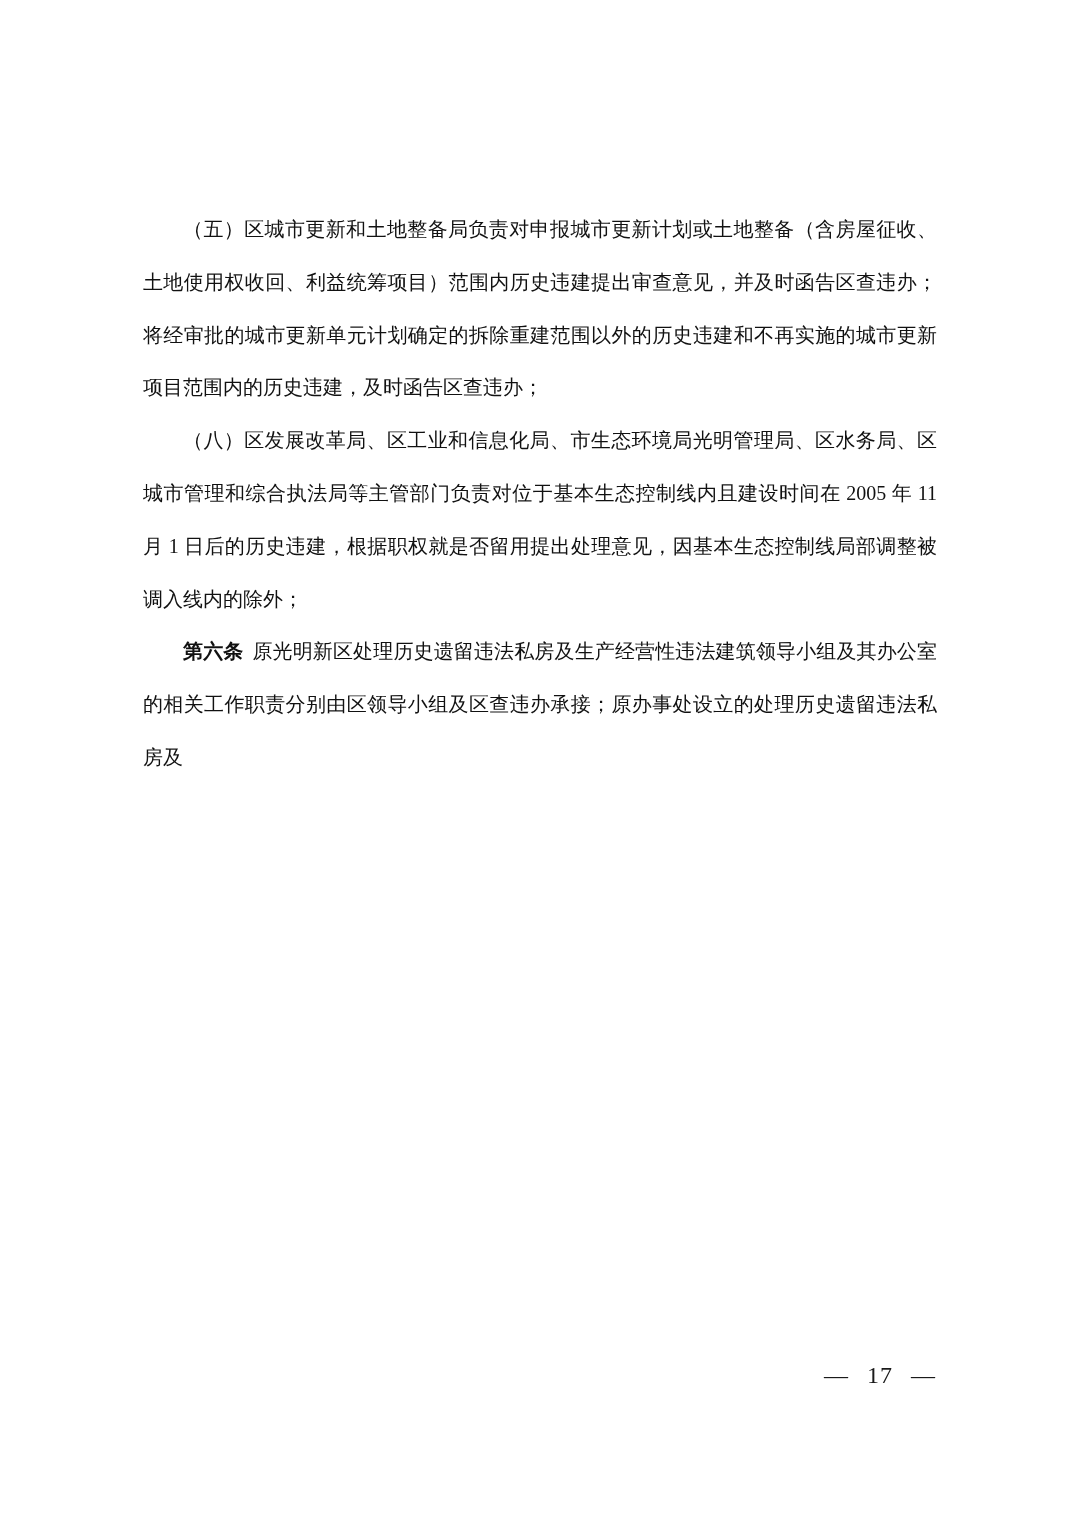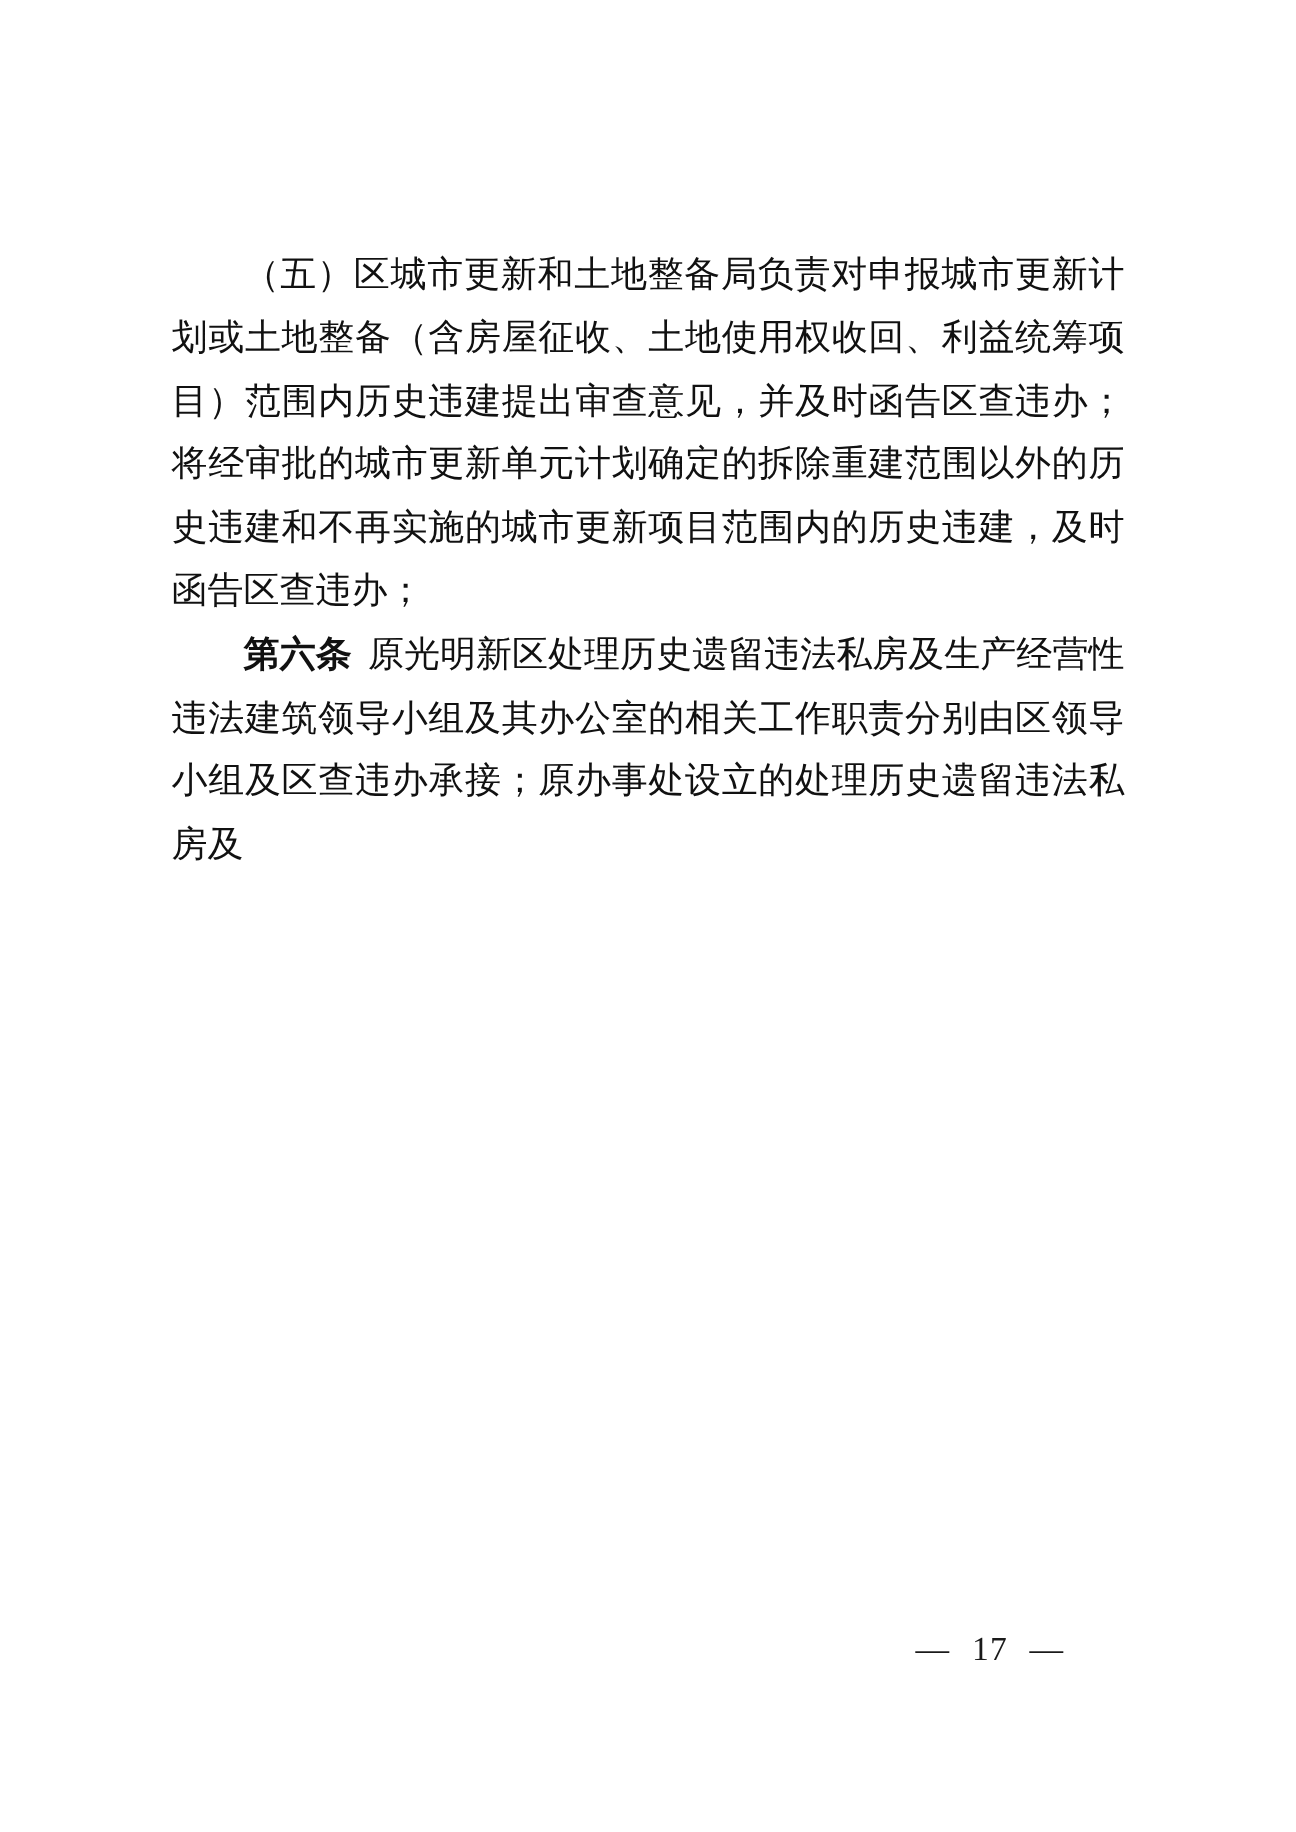--- a/index.html
+++ b/index.html
@@ -15,58 +15,59 @@
     background: #ffffff;
     overflow: hidden;
     font-family: "Liberation Serif", "DejaVu Serif", serif;
     color: #111111;
   }
   .content {
     position: absolute;
     left: 143px;
     top: 203px;
     width: 794px;
-    font-size: 30px;
+    font-size: 20px;
     line-height: 52.8px;
     text-align: justify;
     text-justify: inter-character;
   }
   .para {
     margin: 0;
     padding: 0;
     text-indent: 2em;
     text-align-last: left;
     -moz-text-align-last: left;
   }
   .bold-term {
     font-weight: 700;
     margin-right: 0.45em;
   }
   .footer {
     position: absolute;
     top: 1358px;
-    left: 763px;
-    font-size: 28px;
+    left: 824px;
+    font-size: 24px;
     line-height: 34px;
     letter-spacing: 1px;
     color: #1a1a1a;
     white-space: nowrap;
   }
   .footer .page-num {
     display: inline-block;
     margin: 0 18px;
   }
 </style>
 </head>
 <body>
 
 <div class="page">
 
   <div class="content">
       <div class="para"><span>（五）区城市更新和土地整备局负责对申报城市更新计划或土地整备（含房屋征收、土地使用权收回、利益统筹项目）范围内历史违建提出审查意见，并及时函告区查违办；将经审批的城市更新单元计划确定的拆除重建范围以外的历史违建和不再实施的城市更新项目范围内的历史违建，及时函告区查违办；</span></div>
+      <div class="para"><span>（八）区发展改革局、区工业和信息化局、市生态环境局光明管理局、区水务局、区城市管理和综合执法局等主管部门负责对位于基本生态控制线内且建设时间在 2005 年 11 月 1 日后的历史违建，根据职权就是否留用提出处理意见，因基本生态控制线局部调整被调入线内的除外；</span></div>
       <div class="para"><span class="bold-term">第六条</span><span>原光明新区处理历史遗留违法私房及生产经营性违法建筑领导小组及其办公室的相关工作职责分别由区领导小组及区查违办承接；原办事处设立的处理历史遗留违法私房及</span></div>
     </div>
 
   <div class="footer">
     <span>—</span><span class="page-num">17</span><span>—</span>
   </div>
 
 </div>
 
 </body></html>

